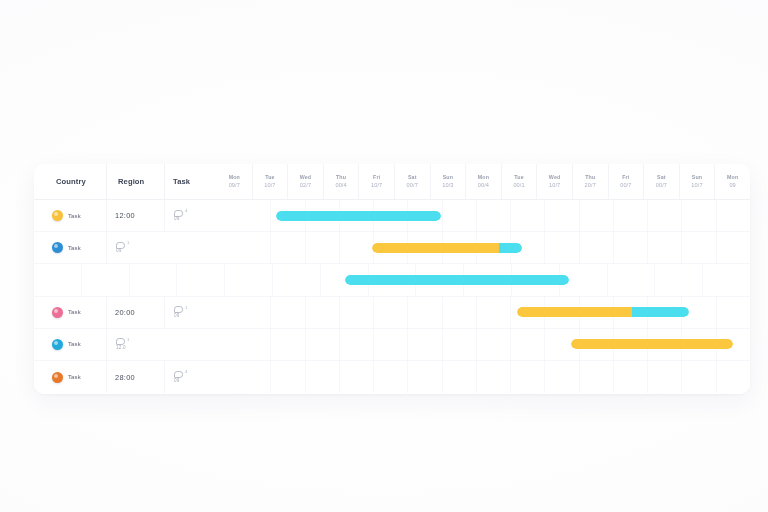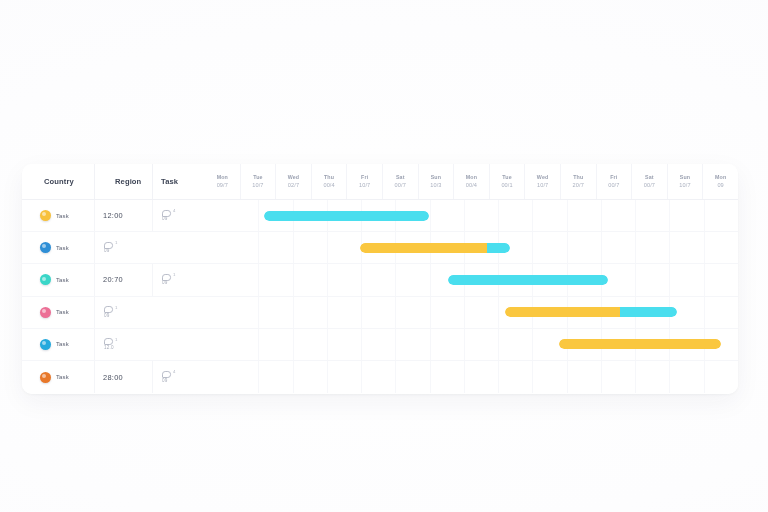--- a/index.html
+++ b/index.html
@@ -21,21 +21,21 @@
     position: absolute;
     inset: 0;
     background:
       radial-gradient(120% 90% at 50% 55%, #ffffff 0%, #fdfdfe 55%, #fbfbfd 100%);
     z-index: 0;
   }
 
   
   #gantt-card {
     position: absolute;
-    left: 22px;
+    left: 34px;
     top: 164px;
     width: 716px;
     height: 230px;
     background: rgba(255,255,255,0.97);
     border-radius: 10px;
     box-shadow:
       0 1px 3px rgba(30,40,70,0.045),
       0 8px 26px rgba(30,40,70,0.05);
     z-index: 1;
     overflow: hidden;
@@ -64,21 +64,21 @@
     color: #3f4657;
     letter-spacing: 0.1px;
     padding-left: 10px;
     height: 100%;
     display: flex;
     align-items: center;
   }
 
   .hcell.c-activity { width: 72px; flex: 0 0 72px; padding-left: 22px; }
   .hcell.c-progress { width: 58px; flex: 0 0 58px;
-                      border-left: 1px solid #f1f2f6; padding-left: 20px; }
+                      border-left: 1px solid #f1f2f6; padding-left: 11px; }
   .hcell.c-task     { width: 53px; flex: 0 0 53px;
                       border-left: 1px solid #f1f2f6; padding-left: 8px; }
 
   
   .tl-head {
     flex: 1 1 auto;
     display: flex;
     height: 36px;
   }
 
@@ -383,34 +383,20 @@
             <div class="tl-gcell"></div>
             <div class="tl-gcell"></div>
           </div>
           <div class="bar" style="left: 26.4%; width: 29.1%;">
             <div class="seg" style="background: rgb(250, 199, 63); width: 85%;"></div>
             <div class="seg" style="background: rgb(74, 222, 238); width: 15%;"></div>
           </div>
         </div>
       </div>
       <div class="row">
-        <div class="left-cells">
-          <div class="cell-activity">
-            <span class="dot" style="background: rgb(58, 214, 200);"></span>
-            <span class="act-label">Task</span>
-          </div>
-          <div class="cell-progress">20:70</div>
-          <div class="cell-task">
-            <div class="task-chip">
-              <span class="task-glyph"></span>
-              <span class="task-num">1</span>
-              <span class="task-sub">09</span>
-            </div>
-          </div>
-        </div>
         <div class="tl-body">
           <div class="tl-grid">
             <div class="tl-gcell"></div>
             <div class="tl-gcell"></div>
             <div class="tl-gcell"></div>
             <div class="tl-gcell"></div>
             <div class="tl-gcell"></div>
             <div class="tl-gcell"></div>
             <div class="tl-gcell"></div>
             <div class="tl-gcell"></div>
@@ -426,20 +412,21 @@
             <div class="seg" style="background: rgb(74, 222, 238); width: 100%;"></div>
           </div>
         </div>
       </div>
       <div class="row">
         <div class="left-cells">
           <div class="cell-activity">
             <span class="dot" style="background: rgb(236, 111, 150);"></span>
             <span class="act-label">Task</span>
           </div>
+          <div class="cell-progress">20:00</div>
           <div class="cell-task">
             <div class="task-chip">
               <span class="task-glyph"></span>
               <span class="task-num">1</span>
               <span class="task-sub">09</span>
             </div>
           </div>
         </div>
         <div class="tl-body">
           <div class="tl-grid">

